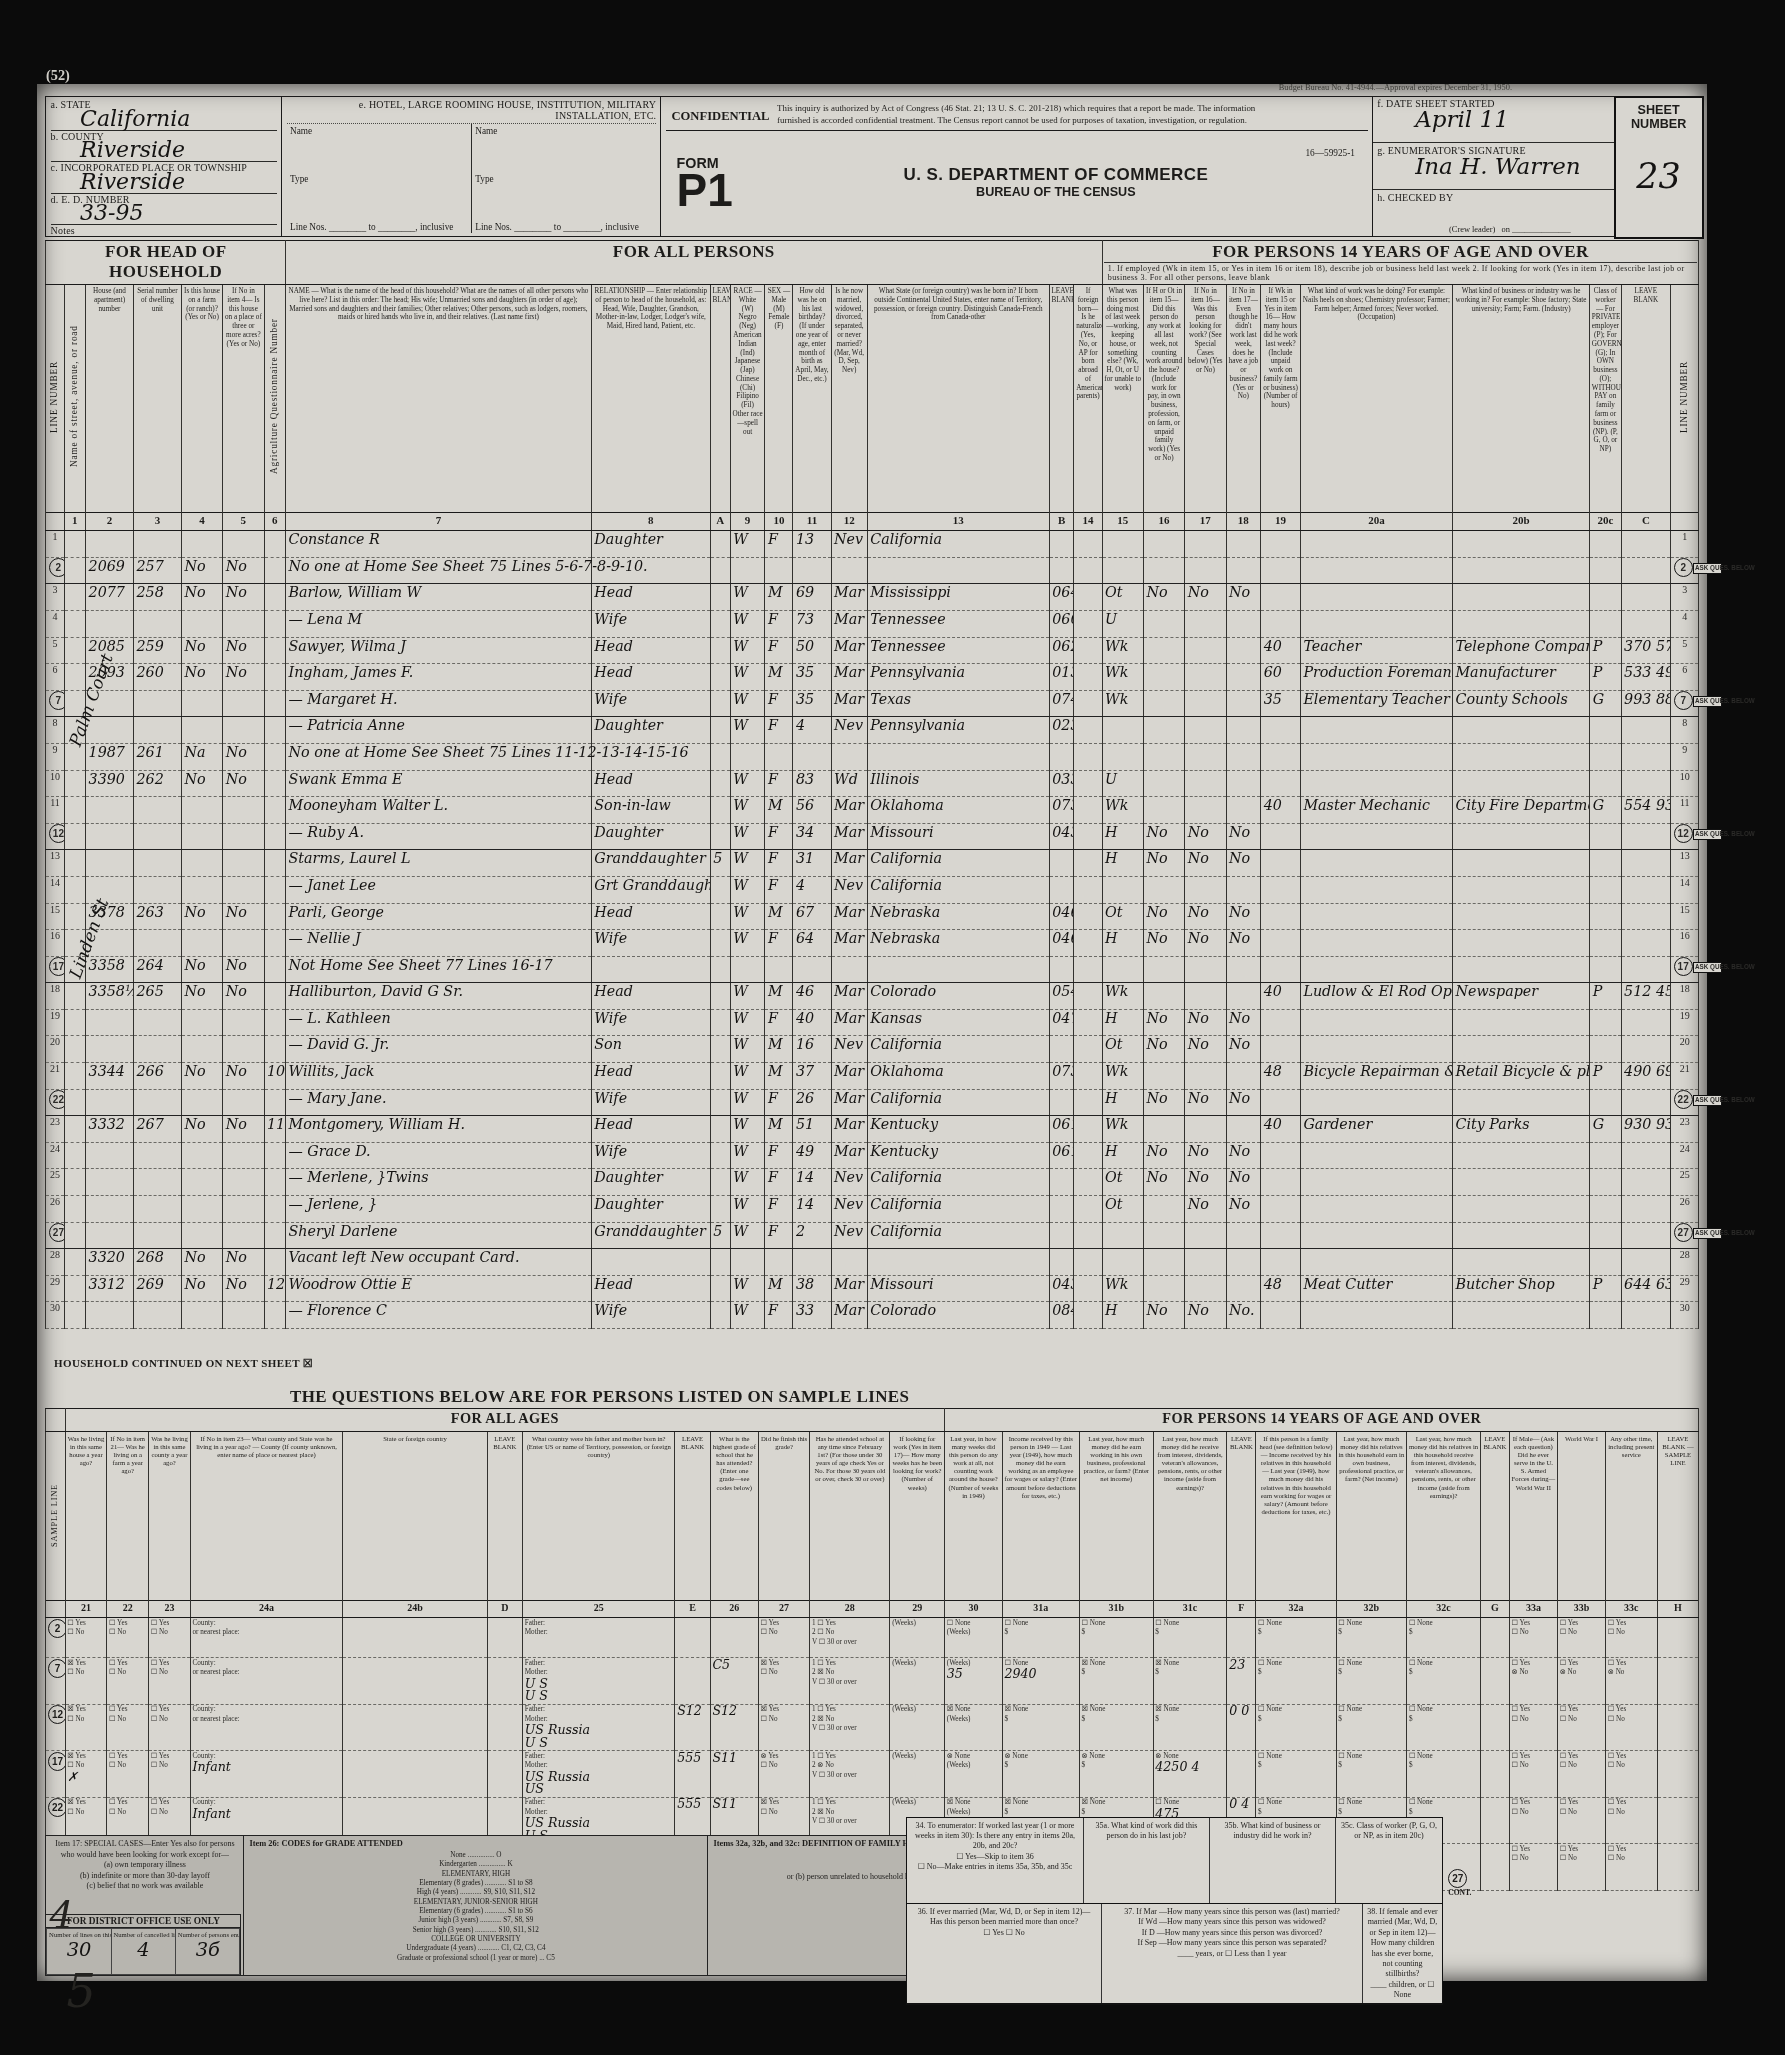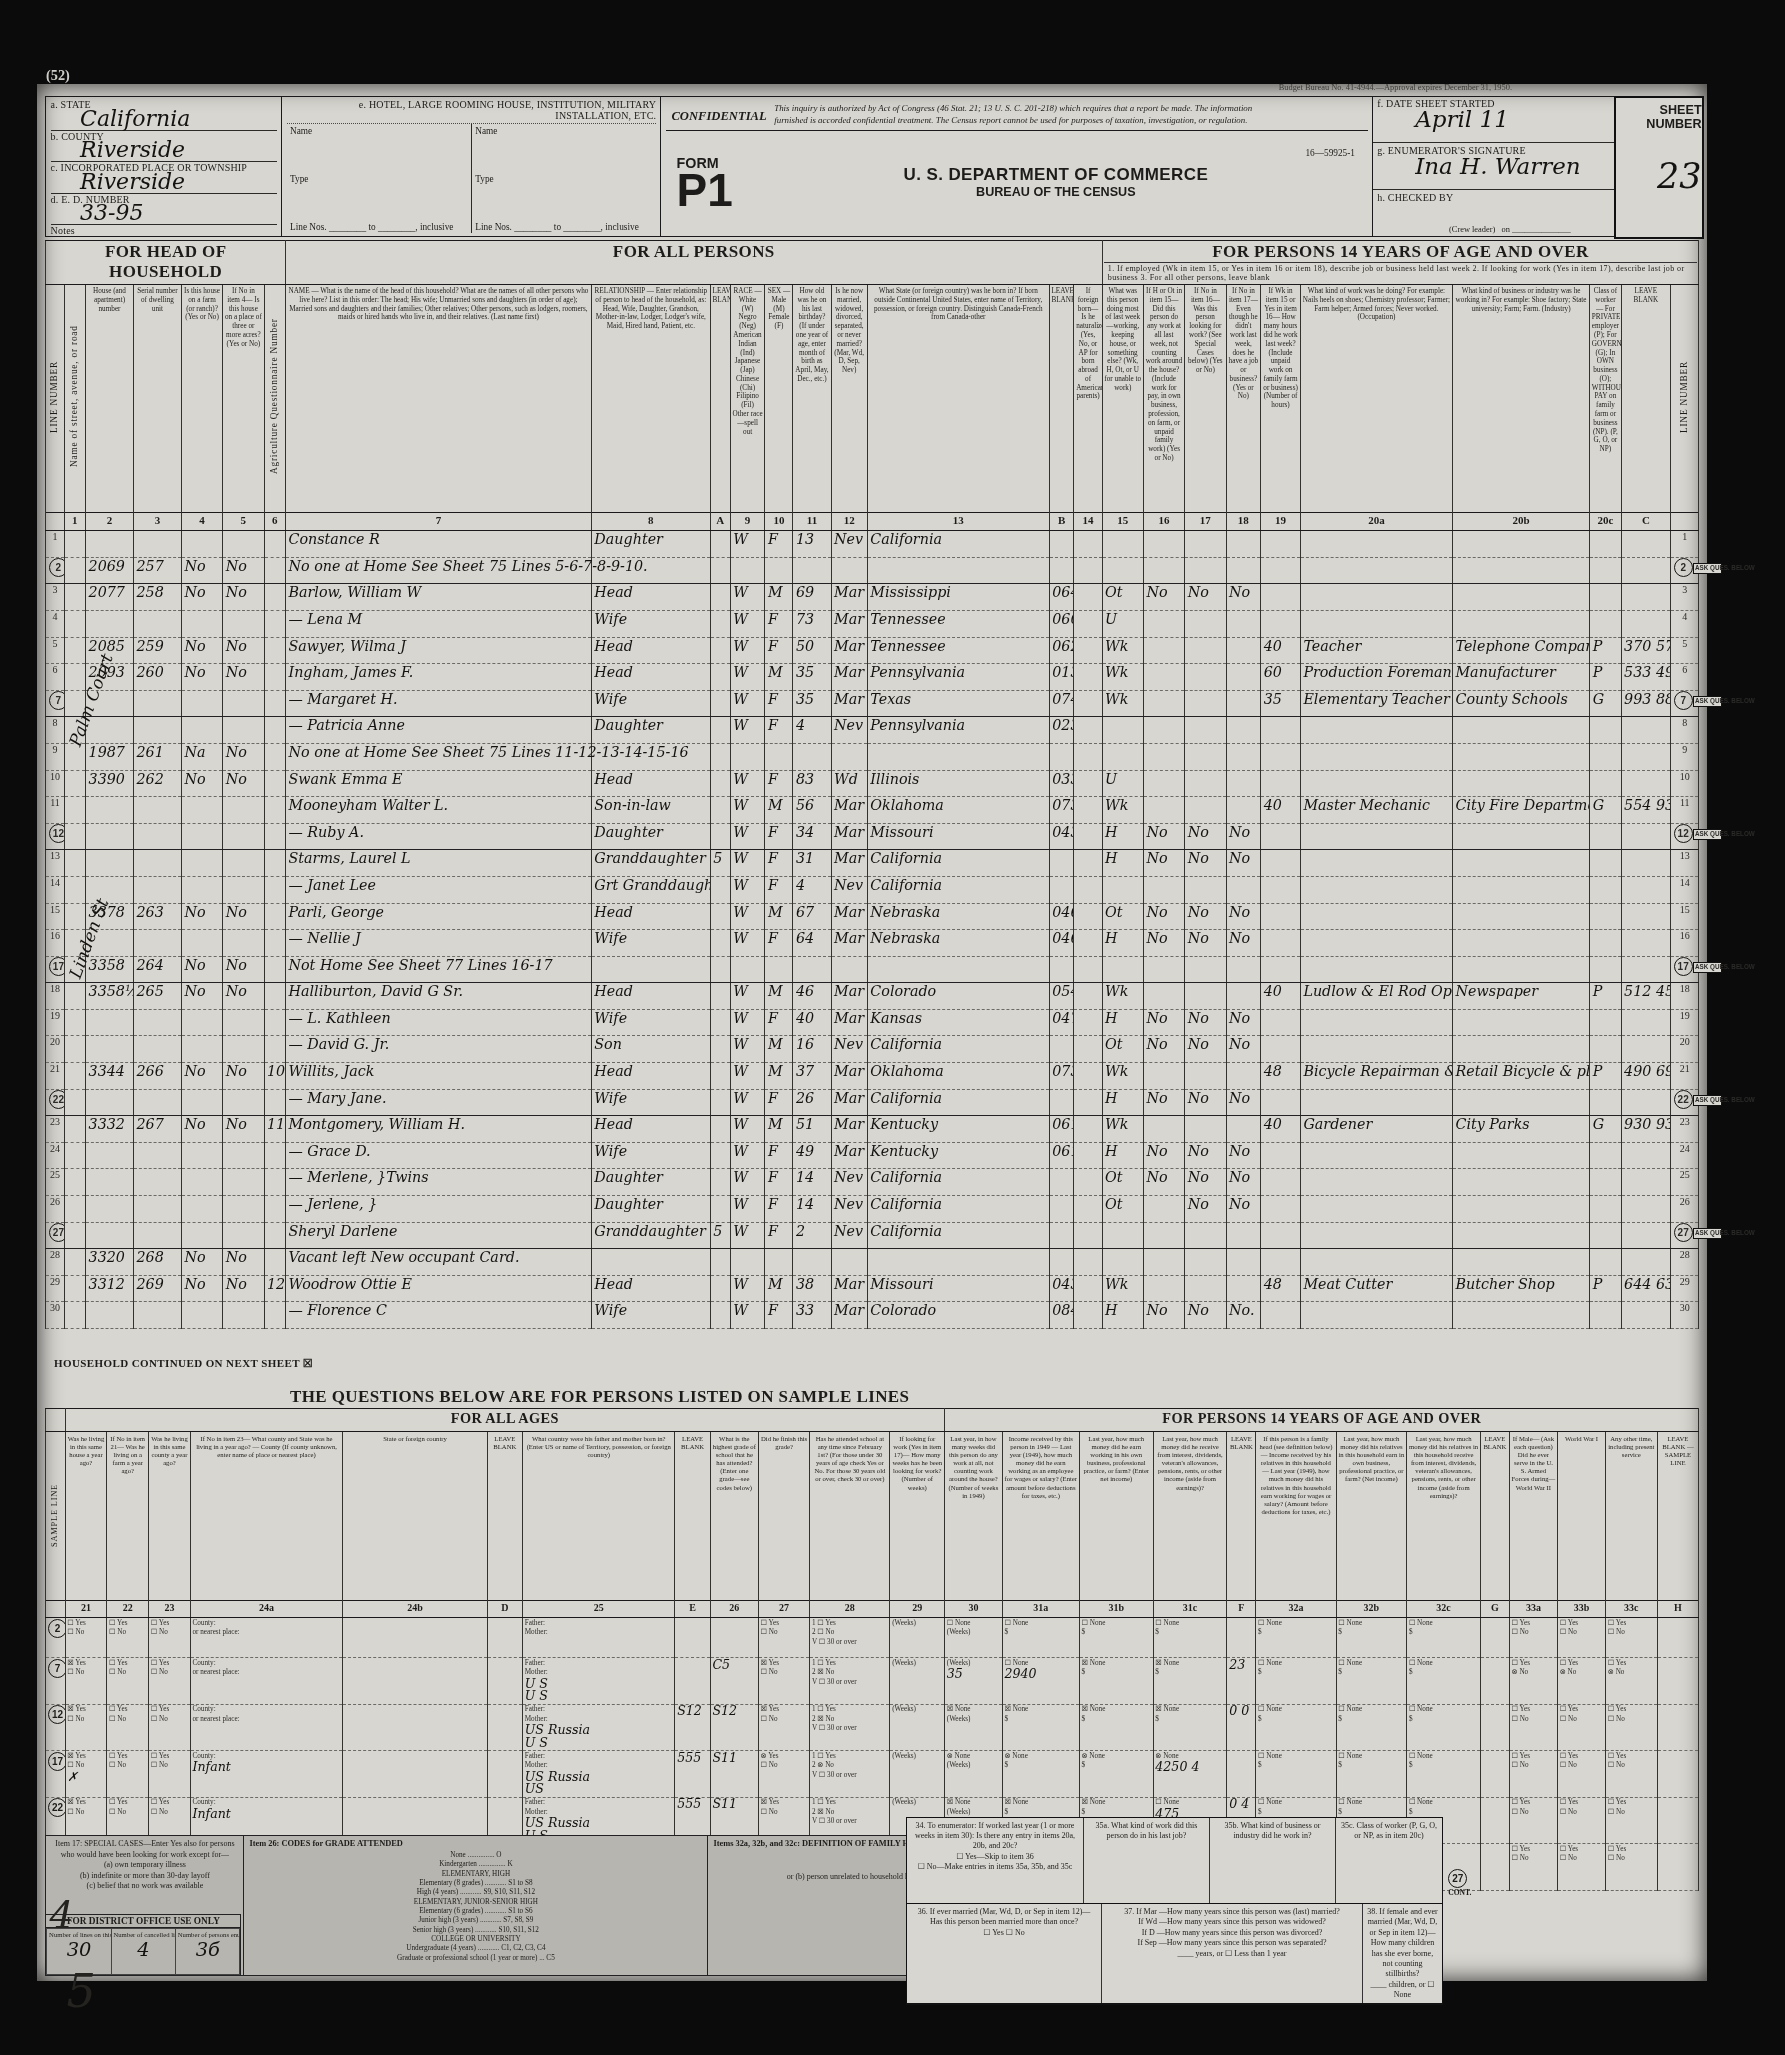--- a/index.html
+++ b/index.html
@@ -25,40 +25,40 @@
   .hline{border-bottom:0.8px dotted #4a4a46;}
   .geo{width:236px;display:flex;flex-direction:column;}
   .geo .fld{flex:1;border-bottom:0.8px solid #2a2a28;position:relative;}
   .geo .fld:last-child{border-bottom:none;}
   .geo .hw-val{font-size:22px;margin-left:29.5px;margin-top:-2.5px;line-height:1;}
   .hotel{width:379px;display:flex;flex-direction:column;}
   .hotel .cols{display:flex;flex:1;}
   .hotel .hcol{flex:1;border-right:0.8px solid #2a2a28;padding:1.7px 3.4px;display:flex;flex-direction:column;justify-content:space-between;font-size:9.3px;}
   .hotel .hcol:last-child{border-right:none;}
   .conf{flex:1;display:flex;flex-direction:column;}
-  .conf-top{display:flex;gap:7.6px;padding:4.2px 5.9px;border-bottom:1.3px solid #1a1a1a;font-style:italic;}
+  .conf-top{display:flex;gap:7.6px;padding:4.2px 5.9px;border-bottom:1.3px solid #1a1a1a;}
   .conf-top .clabel{font-size:12.6px;font-weight:bold;white-space:nowrap;margin-top:5.9px;}
   .conf-top .ctext{font-size:8.9px;line-height:1.25;max-width:485px;}
   .budget{position:absolute;right:131px;top:-14.3px;font-size:8.4px;color:#3a3a36;}
   .formrow{flex:1;display:flex;align-items:center;}
   .formbox{padding:0 11px;}
   .formbox .f1{font-size:14.3px;font-weight:bold;font-family:"Liberation Sans",sans-serif;}
   .formbox .f2{font-size:46px;font-weight:bold;font-family:"Liberation Sans",sans-serif;line-height:.85;}
   .titlebox{flex:1;text-align:center;font-family:"Liberation Sans",sans-serif;}
   .titlebox .d1{font-size:17px;font-weight:bold;letter-spacing:0.4px;}
   .titlebox .d2{font-size:12.6px;font-weight:bold;}
   .titlebox .d3{font-size:27px;font-weight:bold;margin-top:4.2px;letter-spacing:0.4px;}
   .pcode{position:absolute;right:17px;top:51px;font-size:9.3px;}
   .dateblk{width:270px;display:flex;flex-direction:column;border-left:1.3px solid #1a1a1a;}
   .dateblk .fld{flex:1;border-bottom:0.8px solid #2a2a28;padding:1.7px 4.2px;position:relative;}
   .dateblk .fld:last-child{border-bottom:none;}
   .sig{font-size:23px;margin-left:38px;line-height:.9;}
   .yr{position:absolute;right:6.7px;bottom:2.5px;font-size:8.4px;}
   .crew{position:absolute;left:76px;bottom:1.7px;font-size:8.4px;}
-  .sheetbox{position:absolute;right:3.4px;top:11.8px;width:86px;height:139px;border:2.1px solid #111;background:#d8d6d0;text-align:right;}
+  .sheetbox{position:absolute;right:3.4px;top:11.8px;width:86px;height:139px;border:2.1px solid #111;background:#d8d6d0;text-align:center;}
   .sheetbox .sl{font-family:"Liberation Sans",sans-serif;font-weight:bold;font-size:12.6px;margin-top:5.9px;line-height:1.1;}
   .sheetbox .sn{font-size:35px;margin-top:25px;}
   
   table{border-collapse:collapse;table-layout:fixed;width:1654px;margin-left:8.4px;background:transparent;}
   th,td{border-left:0.8px solid #33322f;border-right:0.8px solid #33322f;box-sizing:border-box;overflow:hidden;vertical-align:top;}
   .maintbl{position:absolute;top:156px;left:0;}
   .grp th{border-top:1.7px solid #1a1a1a;border-bottom:1.3px solid #1a1a1a;font-size:17px;font-weight:bold;height:27px;text-align:center;font-family:"Liberation Serif",serif;letter-spacing:0.4px;}
   .desc td{font-size:7.2px;line-height:1.22;height:228px;padding:2.5px 1.7px;text-align:center;}
   .desc .vertcell{text-align:center;}
   .desc .vert{font-size:9.3px;letter-spacing:0.8px;margin:0 auto;height:219px;}

